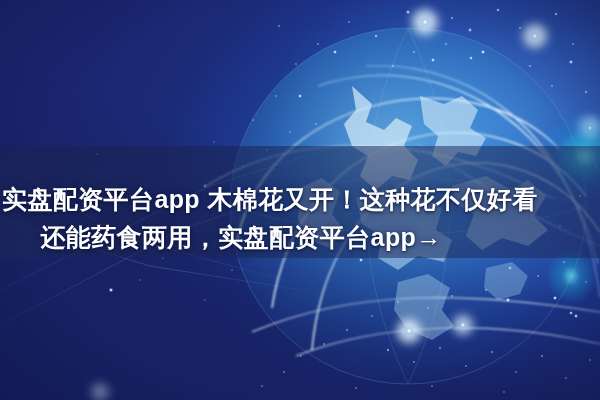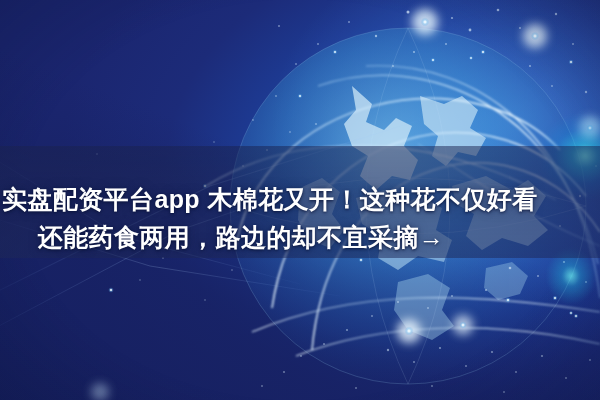--- a/index.html
+++ b/index.html
@@ -261,16 +261,16 @@
 
   <div id="glow-teal"></div>
   <div id="glow-teal2"></div>
 
   <div class="layer" id="bg-vignette"></div>
 
   <div id="text-band"></div>
 
   <div id="headline">
     <span class="hl-line" id="hl-line-1">实盘配资平台app 木棉花又开！这种花不仅好看</span>
-    <span class="hl-line" id="hl-line-2">还能药食两用，路边的却不宜采摘→</span>
+    <span class="hl-line" id="hl-line-2">还能药食两用，实盘配资平台app→</span>
   </div>
 
 </div>
 
 </body></html>

